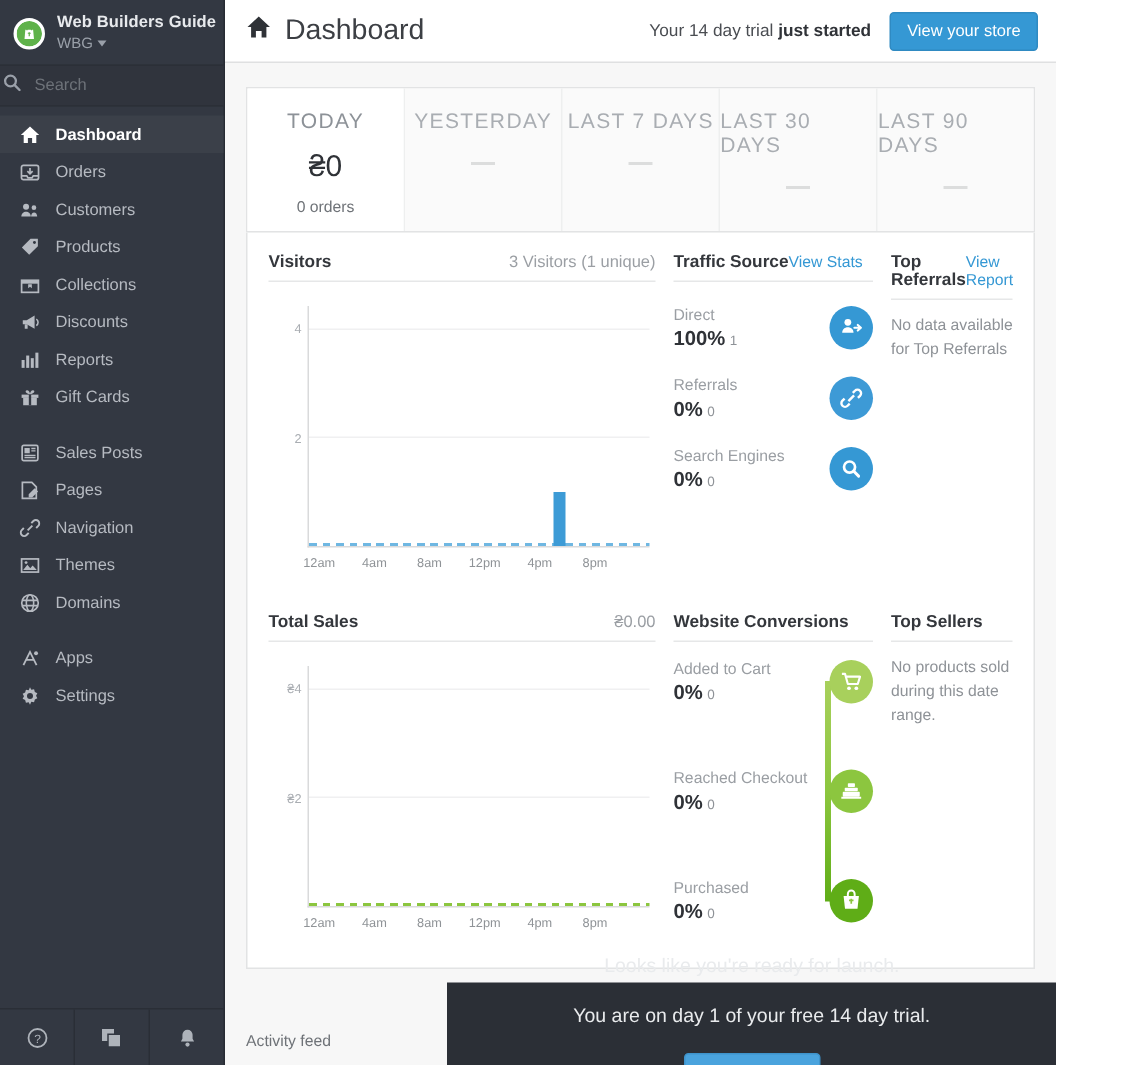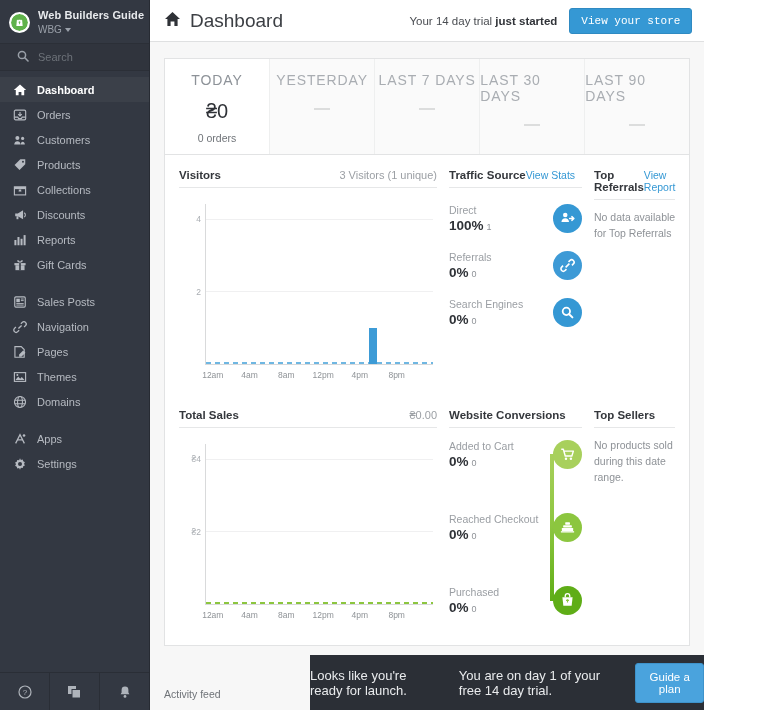--- a/index.html
+++ b/index.html
@@ -23,21 +23,21 @@
     display: flex; align-items: center; justify-content: center;
     flex: 0 0 21px; overflow: hidden;
   }
   .brand-text { margin-left: 8px; line-height: 1.15; }
   .brand-title { color: #e8eaed; font-size: 11px; font-weight: bold; letter-spacing: .1px; white-space: nowrap; }
   .brand-sub { color: #9aa0a9; font-size: 10px; margin-top: 2px; }
   .caret-d { display:inline-block; margin-left:3px; border-left:3px solid transparent; border-right:3px solid transparent; border-top:4px solid #9aa0a9; vertical-align: middle; }
 
   .search-row {
     display: flex; align-items: center; gap: 9px;
-    height: 28px; padding: 0 17px; background: #303views;
+    height: 28px; padding: 0 2px; background: #303views;
     background: #30343d; border-top: 1px solid #2b2f37; border-bottom: 1px solid #2b2f37;
   }
   .search-input-fake { color: #6d7279; font-size: 11px; }
 
   .nav { padding-top: 6px; }
   .nav-item {
     display: flex; align-items: center; gap: 10px;
     height: 25px; padding: 0 13px; color: #b6bac1; font-size: 11px;
     cursor: pointer;
   }
@@ -63,21 +63,21 @@
     display: flex; align-items: center; padding: 0 12px 0 14px; flex: 0 0 42px;
   }
   .page-title { display: flex; align-items: center; gap: 9px; }
   .page-title .ttl { font-size: 19px; color: #3c3f44; font-weight: normal; }
   .topbar-right { margin-left: auto; display: flex; align-items: center; gap: 12px; }
   .trial-text { font-size: 11.5px; color: #4a4d52; }
   .trial-text b { font-weight: bold; color: #303338; }
   .btn-blue {
     background: #3598d4; border: 1px solid #2f8ac2; color: #fff;
     font-size: 11px; padding: 6px 11px; border-radius: 3px; cursor: pointer;
-    font-family: Liberation Mono, monospace; white-space: nowrap;
+    font-family: Liberation Sans, sans-serif; white-space: nowrap;
   }
 
   .content { flex: 1; padding: 16px 14px 0 14px; overflow: hidden; }
 
   
   .range-card {
     background: #fff; border: 1px solid #e2e3e4; display: flex; height: 97px;
   }
   .range-tab {
     flex: 1; display: flex; flex-direction: column; align-items: center;
@@ -129,23 +129,24 @@
 
   
   .funnel { position: relative; margin-top: 12px; }
   .fn-line { position: absolute; left: 0; top: 14px; bottom: 14px; width: 4px; }
   .fn-row { display: flex; align-items: flex-end; position: relative; }
   .fn-row + .fn-row { margin-top: 44px; }
   .fn-txt { flex: 1; }
 
   
   .banner {
-    position: absolute; left: 160px; right: 0; bottom: 0; height: 55px;
+    position: absolute; left: 148px; right: 0; bottom: 0; height: 55px;
     background: #2b2f36; display: flex; align-items: center; justify-content: center; gap: 18px;
     z-index: 5;
+    flex-direction: column;
   }
   .banner-a { color: #e9ebed; font-size: 13px; }
   .banner-b { color: #e9ebed; font-size: 13px; }
   .btn-plan { background:#4aa3dd; border:1px solid #3e93cb; color:#fff; font-size:11.5px; padding:7px 12px; border-radius:3px; cursor:pointer; font-family:"Liberation Sans", sans-serif;}
 
   
   .activity-row {
     position: absolute; left: 14px; right: 14px; bottom: 10px;
     display: flex; align-items: center; font-size: 10.5px; color: #6f7378; z-index: 1;
   }
@@ -274,35 +275,35 @@
               <rect x="2" y="2.2" width="12" height="11.6" rx="1.2" fill="none" stroke="#b6bac1" stroke-width="1.3"></rect>
               <rect x="3.8" y="4.2" width="4" height="4" fill="#b6bac1"></rect>
               <path d="M9 4.6h3.2M9 6.4h3.2M3.8 9.8h8.4M3.8 11.5h8.4" stroke="#b6bac1" stroke-width="1.1"></path>
             </svg>
           </span>
           <span>Sales Posts</span>
         </div>
         <div class="nav-item">
           <span class="ic">
             <svg width="14" height="14" viewBox="0 0 16 16">
+              <path d="M2.2 1.8h7.2l3.4 3.4v8.8H2.2z" fill="none" stroke="#b6bac1" stroke-width="1.3"></path>
+              <path d="M11.6 6.2l2.6 2.6-4.6 4.6H7v-2.6z" fill="#b6bac1"></path>
+            </svg>
+          </span>
+          <span>Pages</span>
+        </div>
+        <div class="nav-item">
+          <span class="ic">
+            <svg width="14" height="14" viewBox="0 0 16 16">
               <path d="M6.2 9.8L9.8 6.2" stroke="#b6bac1" stroke-width="1.5"></path>
               <path d="M9 4.3l1.6-1.6a2.6 2.6 0 0 1 3.7 3.7L12.7 8" fill="none" stroke="#b6bac1" stroke-width="1.5"></path>
               <path d="M7 11.7l-1.6 1.6a2.6 2.6 0 0 1-3.7-3.7L3.3 8" fill="none" stroke="#b6bac1" stroke-width="1.5"></path>
             </svg>
           </span>
           <span>Navigation</span>
-        </div>
-        <div class="nav-item">
-          <span class="ic">
-            <svg width="14" height="14" viewBox="0 0 16 16">
-              <path d="M2.2 1.8h7.2l3.4 3.4v8.8H2.2z" fill="none" stroke="#b6bac1" stroke-width="1.3"></path>
-              <path d="M11.6 6.2l2.6 2.6-4.6 4.6H7v-2.6z" fill="#b6bac1"></path>
-            </svg>
-          </span>
-          <span>Pages</span>
         </div>
         <div class="nav-item">
           <span class="ic">
             <svg width="14" height="14" viewBox="0 0 16 16">
               <rect x="1.6" y="3" width="12.8" height="10" fill="none" stroke="#b6bac1" stroke-width="1.3"></rect>
               <path d="M2.8 11.4l3.2-4 2.2 2.6 1.8-2 3.2 3.4z" fill="#b6bac1"></path>
               <circle cx="5" cy="5.8" r="1.1" fill="#b6bac1"></circle>
             </svg>
           </span>
           <span>Themes</span>

